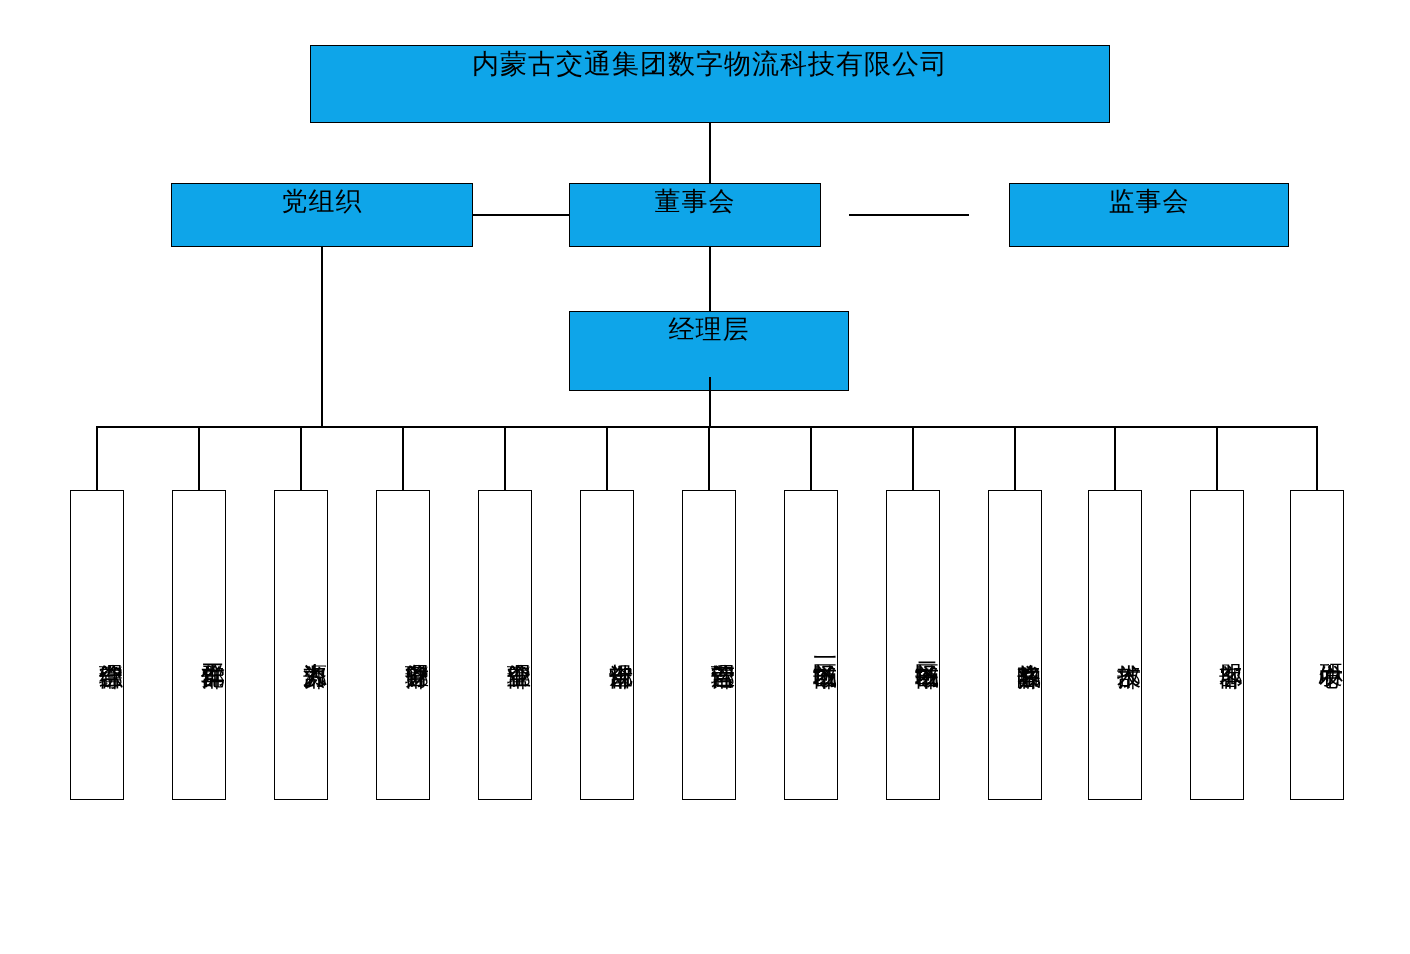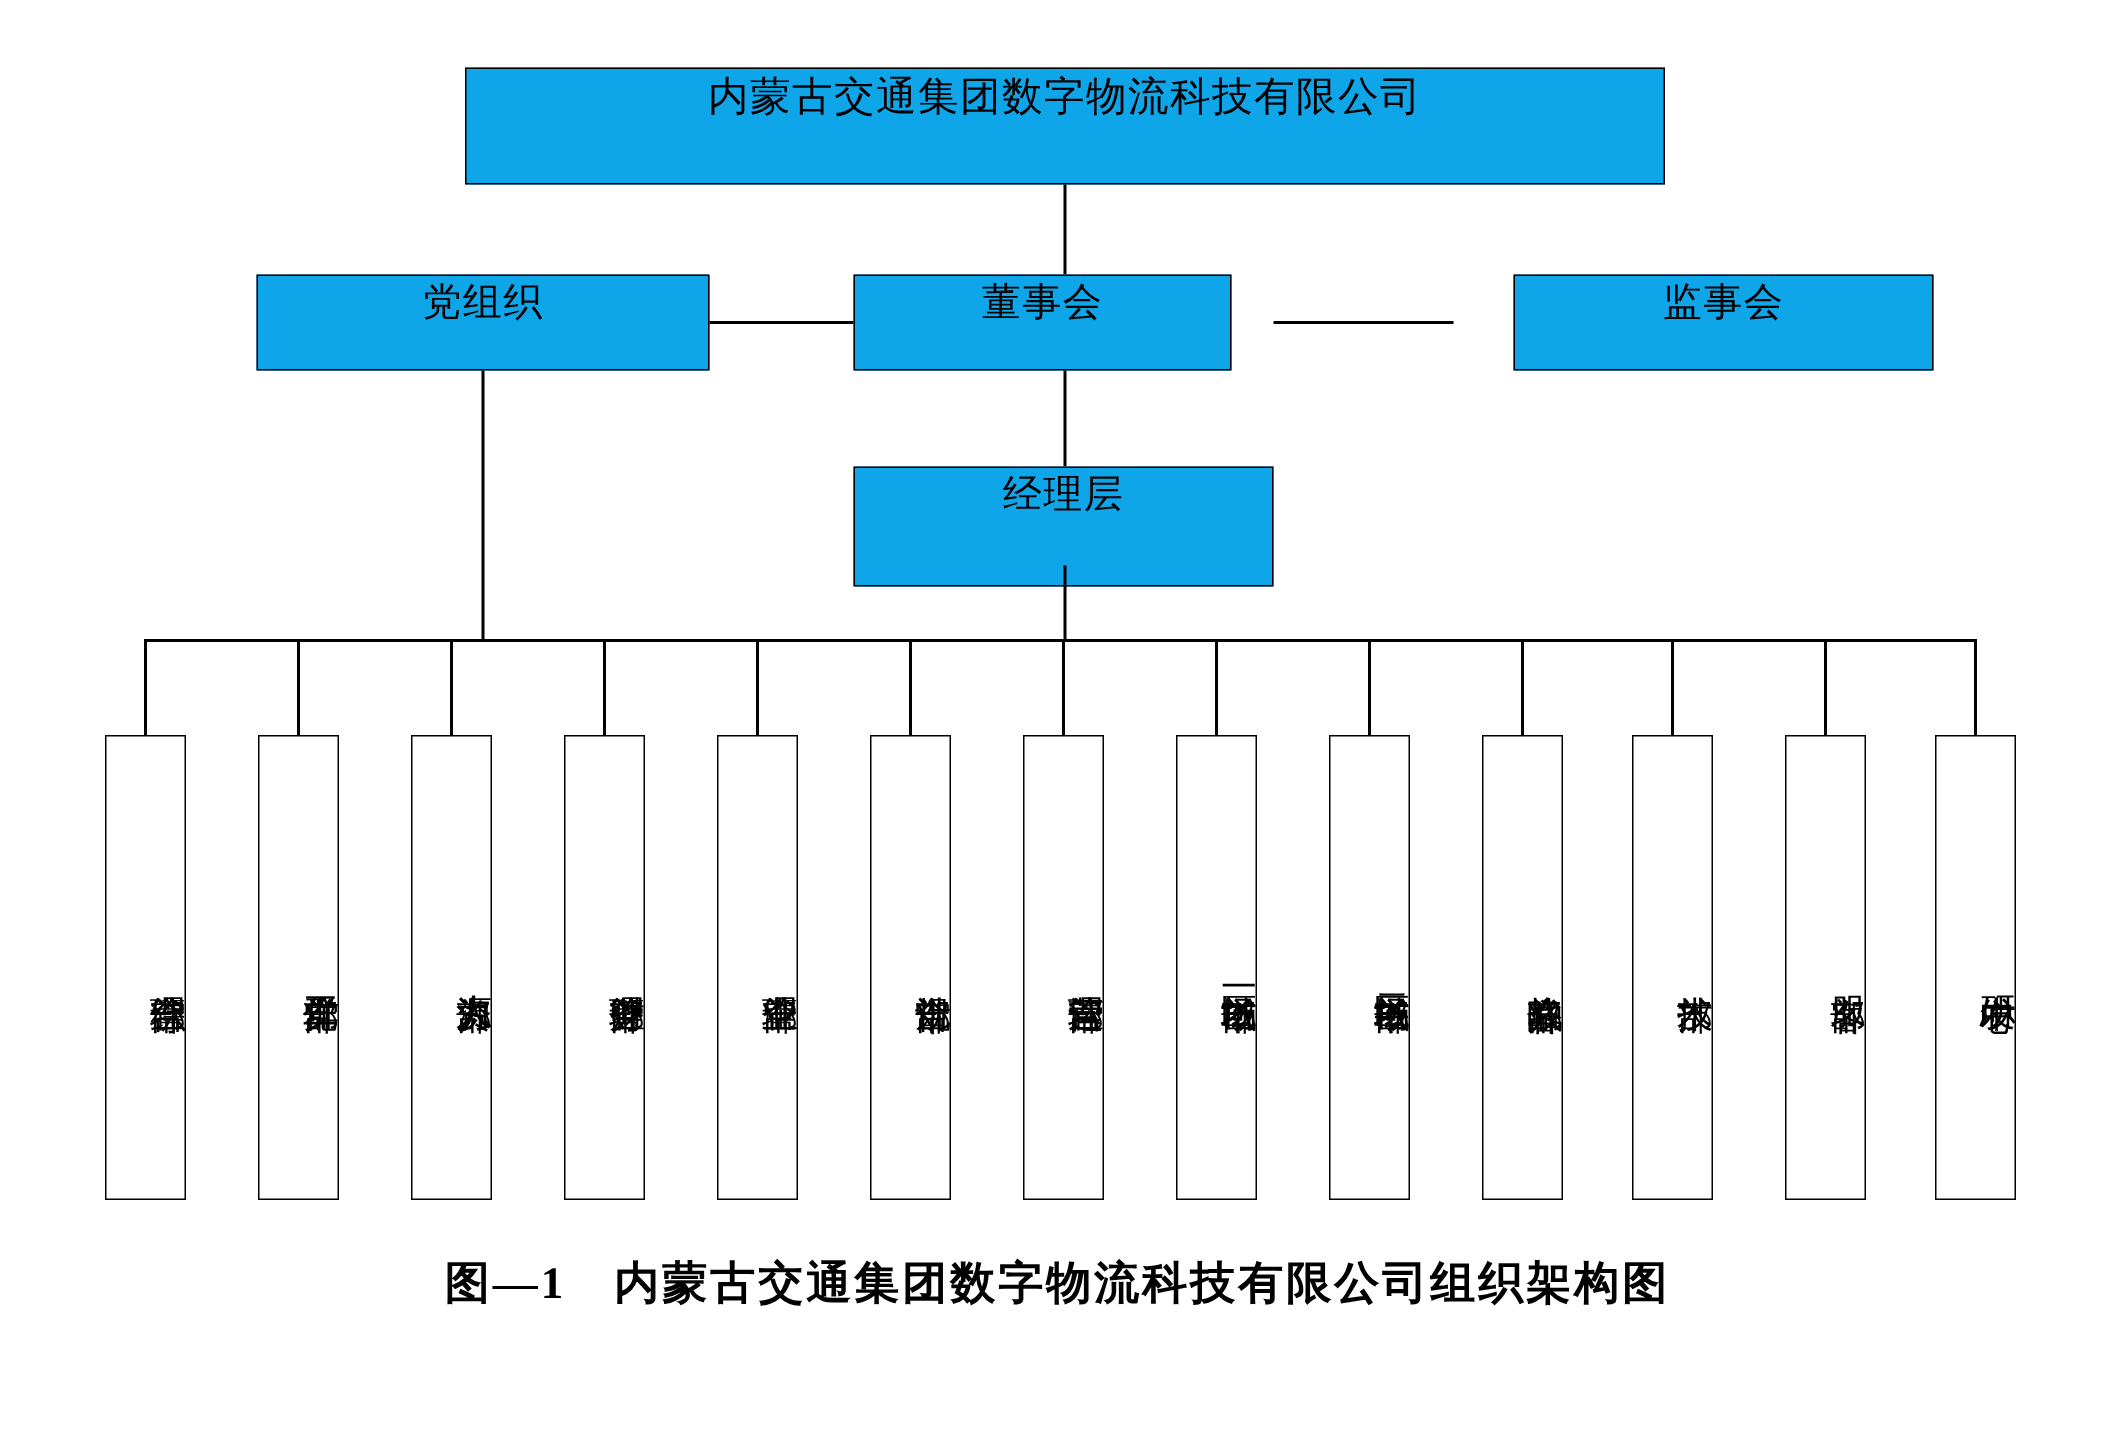--- a/index.html
+++ b/index.html
@@ -166,15 +166,14 @@
   <div class="dept" style="left:1088px; top:490px; width:54px; height:310px;">
     <span class="vtext">技术部</span>
   </div>
   <div class="dept" style="left:1190px; top:490px; width:54px; height:310px;">
     <span class="vtext">客服部</span>
   </div>
   <div class="dept" style="left:1290px; top:490px; width:54px; height:310px;">
     <span class="vtext">研发中心</span>
   </div>
 
-  <div id="caption" style="top:835px;">图—1　内蒙古交通集团数字物流科技有限公司组织架构图</div>
 
 </div>
 
 </body></html>

